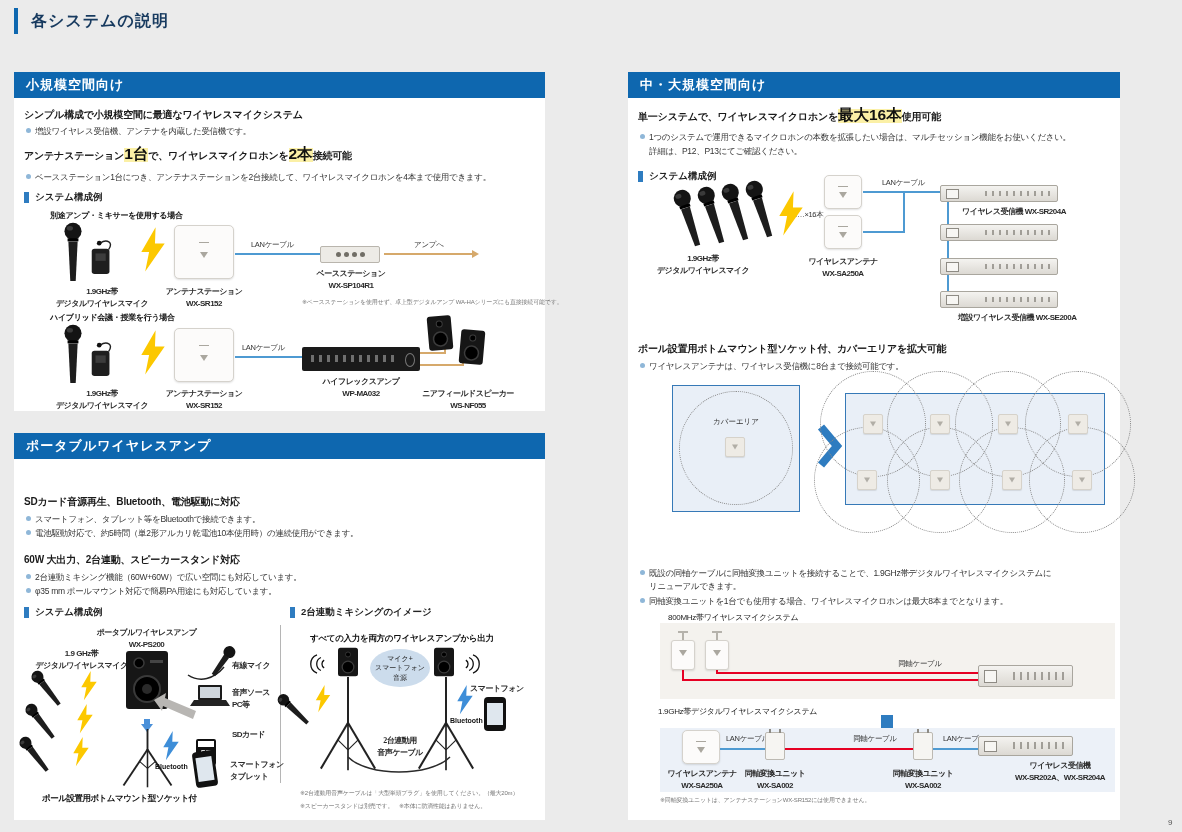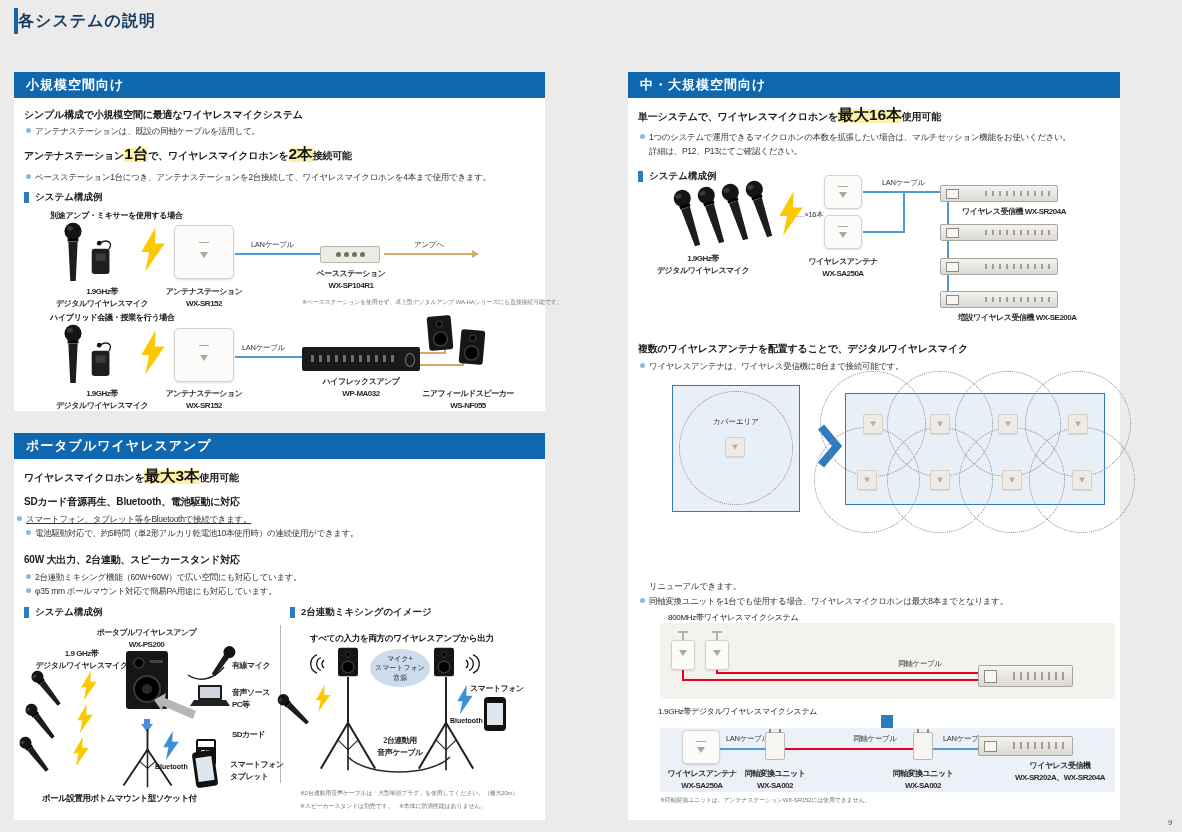--- a/index.html
+++ b/index.html
@@ -2,21 +2,21 @@
 <html><head>
 <meta charset="utf-8">
 <style>
   * { margin:0; padding:0; box-sizing:border-box; }
   html,body { width:1182px; height:832px; }
   body { font-family:"Liberation Sans","DejaVu Sans",sans-serif; background:#ebebeb; position:relative; overflow:hidden; }
   .abs { position:absolute; }
   .page { position:absolute; inset:0; background:#ebebeb; }
 
   
-  .page-title { position:absolute; left:14px; top:8px; border-left:4px solid #0e67af; 
+  .page-title { position:absolute; left:14px; top:8px; border-left:4px solid #0e67af; padding-left:13px;
     font-size:16px; font-weight:bold; color:#173a5f; line-height:26px; letter-spacing:1px; }
 
   
   .card { position:absolute; background:#fff; }
   .card-header { height:26px; background:#0e67af; color:#fff; font-weight:bold; font-size:13px;
     line-height:26px; padding-left:12px; letter-spacing:1px; }
 
   .feature-title { font-size:10px; font-weight:bold; color:#1a1a1a; letter-spacing:-0.2px; white-space:nowrap; }
   .big-num { font-size:15.5px; font-weight:bold; color:#111;
     background:linear-gradient(to bottom, transparent 18%, #fbf0a6 18%); }
@@ -148,21 +148,21 @@
 <div class="page">
 
   <div class="page-title">各システムの説明</div>
 
   <section class="card" style="left:14px; top:72px; width:531px; height:339px;">
     <div class="card-header">小規模空間向け</div>
 
     <div class="abs feature-title" style="left:10px; top:36px;">シンプル構成で小規模空間に最適なワイヤレスマイクシステム</div>
     <div class="abs bullet" style="left:12px; top:54px;">
       <span class="dot"></span>
-      <span>アンテナステーションは、既設の同軸ケーブルを活用して。</span>
+      <span>増設ワイヤレス受信機、アンテナを内蔵した受信機です。</span>
     </div>
 
     <div class="abs" style="left:10px; top:72px; white-space:nowrap;">
       <span class="feature-title">アンテナステーション</span><span class="big-num">1台</span><span class="feature-title">で、ワイヤレスマイクロホンを</span><span class="big-num">2本</span><span class="feature-title">接続可能</span>
     </div>
     <div class="abs bullet" style="left:12px; top:100px;">
       <span class="dot"></span>
       <span>ベースステーション1台につき、アンテナステーションを2台接続して、ワイヤレスマイクロホンを4本まで使用できます。</span>
     </div>
 
@@ -264,26 +264,23 @@
     </div>
     <div class="abs dev-label" style="left:384px; top:316px; width:140px;">
       <div>ニアフィールドスピーカー</div>
       <div>WS-NF055</div>
     </div>
   </section>
 
   <section class="card" style="left:14px; top:433px; width:531px; height:387px;">
     <div class="card-header">ポータブルワイヤレスアンプ</div>
 
-    <div class="abs" style="left:10px; top:33px; white-space:nowrap;">
-      <span class="feature-title">ワイヤレスマイクロホンを</span><span class="big-num">最大3本</span><span class="feature-title">使用可能</span>
-    </div>
 
     <div class="abs feature-title" style="left:10px; top:62px;">SDカード音源再生、Bluetooth、電池駆動に対応</div>
-    <div class="abs bullet" style="left:3px; top:81px;text-decoration:underline;">
+    <div class="abs bullet" style="left:12px; top:81px;">
       <span class="dot"></span>
       <span>スマートフォン、タブレット等をBluetoothで接続できます。</span>
     </div>
     <div class="abs bullet" style="left:12px; top:95px;">
       <span class="dot"></span>
       <span>電池駆動対応で、約5時間（単2形アルカリ乾電池10本使用時）の連続使用ができます。</span>
     </div>
 
     <div class="abs feature-title" style="left:10px; top:120px;">60W 大出力、2台連動、スピーカースタンド対応</div>
     <div class="abs bullet" style="left:12px; top:139px;">
@@ -514,21 +511,21 @@
     <div class="lan-v" style="left:275px; top:119px; height:42px;"></div>
     <div class="lan-v" style="left:319px; top:128px; height:100px;"></div>
 
     <div class="rack" style="left:312px; top:113px; width:118px; height:17px;"></div>
     <div class="abs dev-label" style="left:334px; top:134px; width:160px; text-align:left;">ワイヤレス受信機 WX-SR204A</div>
     <div class="rack" style="left:312px; top:152px; width:118px; height:17px;"></div>
     <div class="rack" style="left:312px; top:186px; width:118px; height:17px;"></div>
     <div class="rack" style="left:312px; top:219px; width:118px; height:17px;"></div>
     <div class="abs dev-label" style="left:330px; top:240px; width:160px; text-align:left;">増設ワイヤレス受信機 WX-SE200A</div>
 
-    <div class="abs feature-title" style="left:10px; top:270px;">複数のワイヤレスアンテナを配置することで、デジタルワイヤレスマイク</div>
+    <div class="abs feature-title" style="left:10px; top:270px;">ポール設置用ボトムマウント型ソケット付、カバーエリアを拡大可能</div>
     <div class="abs bullet" style="left:12px; top:289px;">
       <span class="dot"></span>
       <span>ワイヤレスアンテナは、ワイヤレス受信機に8台まで接続可能です。</span>
     </div>
 
     <div class="cover-box" style="left:44px; top:313px; width:128px; height:127px;"></div>
     <div class="dotcirc" style="left:51px; top:319px; width:114px; height:114px;"></div>
     <div class="abs cover-label" style="left:64px; top:345px; width:88px;">カバーエリア</div>
     <div class="cov-ant" style="left:97px; top:365px;"></div>
 
@@ -547,20 +544,24 @@
     <div class="dotcirc" style="left:401px; top:355px; width:106px; height:106px;"></div>
     <div class="cov-ant" style="left:235px; top:342px;"></div>
     <div class="cov-ant" style="left:302px; top:342px;"></div>
     <div class="cov-ant" style="left:370px; top:342px;"></div>
     <div class="cov-ant" style="left:440px; top:342px;"></div>
     <div class="cov-ant" style="left:229px; top:398px;"></div>
     <div class="cov-ant" style="left:302px; top:398px;"></div>
     <div class="cov-ant" style="left:374px; top:398px;"></div>
     <div class="cov-ant" style="left:444px; top:398px;"></div>
 
+    <div class="abs bullet" style="left:12px; top:496px;">
+      <span class="dot"></span>
+      <span>既設の同軸ケーブルに同軸変換ユニットを接続することで、1.9GHz帯デジタルワイヤレスマイクシステムに</span>
+    </div>
     <div class="abs bullet" style="left:21px; top:509px;">
       <span>リニューアルできます。</span>
     </div>
     <div class="abs bullet" style="left:12px; top:524px;">
       <span class="dot"></span>
       <span>同軸変換ユニットを1台でも使用する場合、ワイヤレスマイクロホンは最大8本までとなります。</span>
     </div>
 
     <div class="abs cable-label" style="left:40px; top:540px; font-size:8px; color:#222;">800MHz帯ワイヤレスマイクシステム</div>
 

